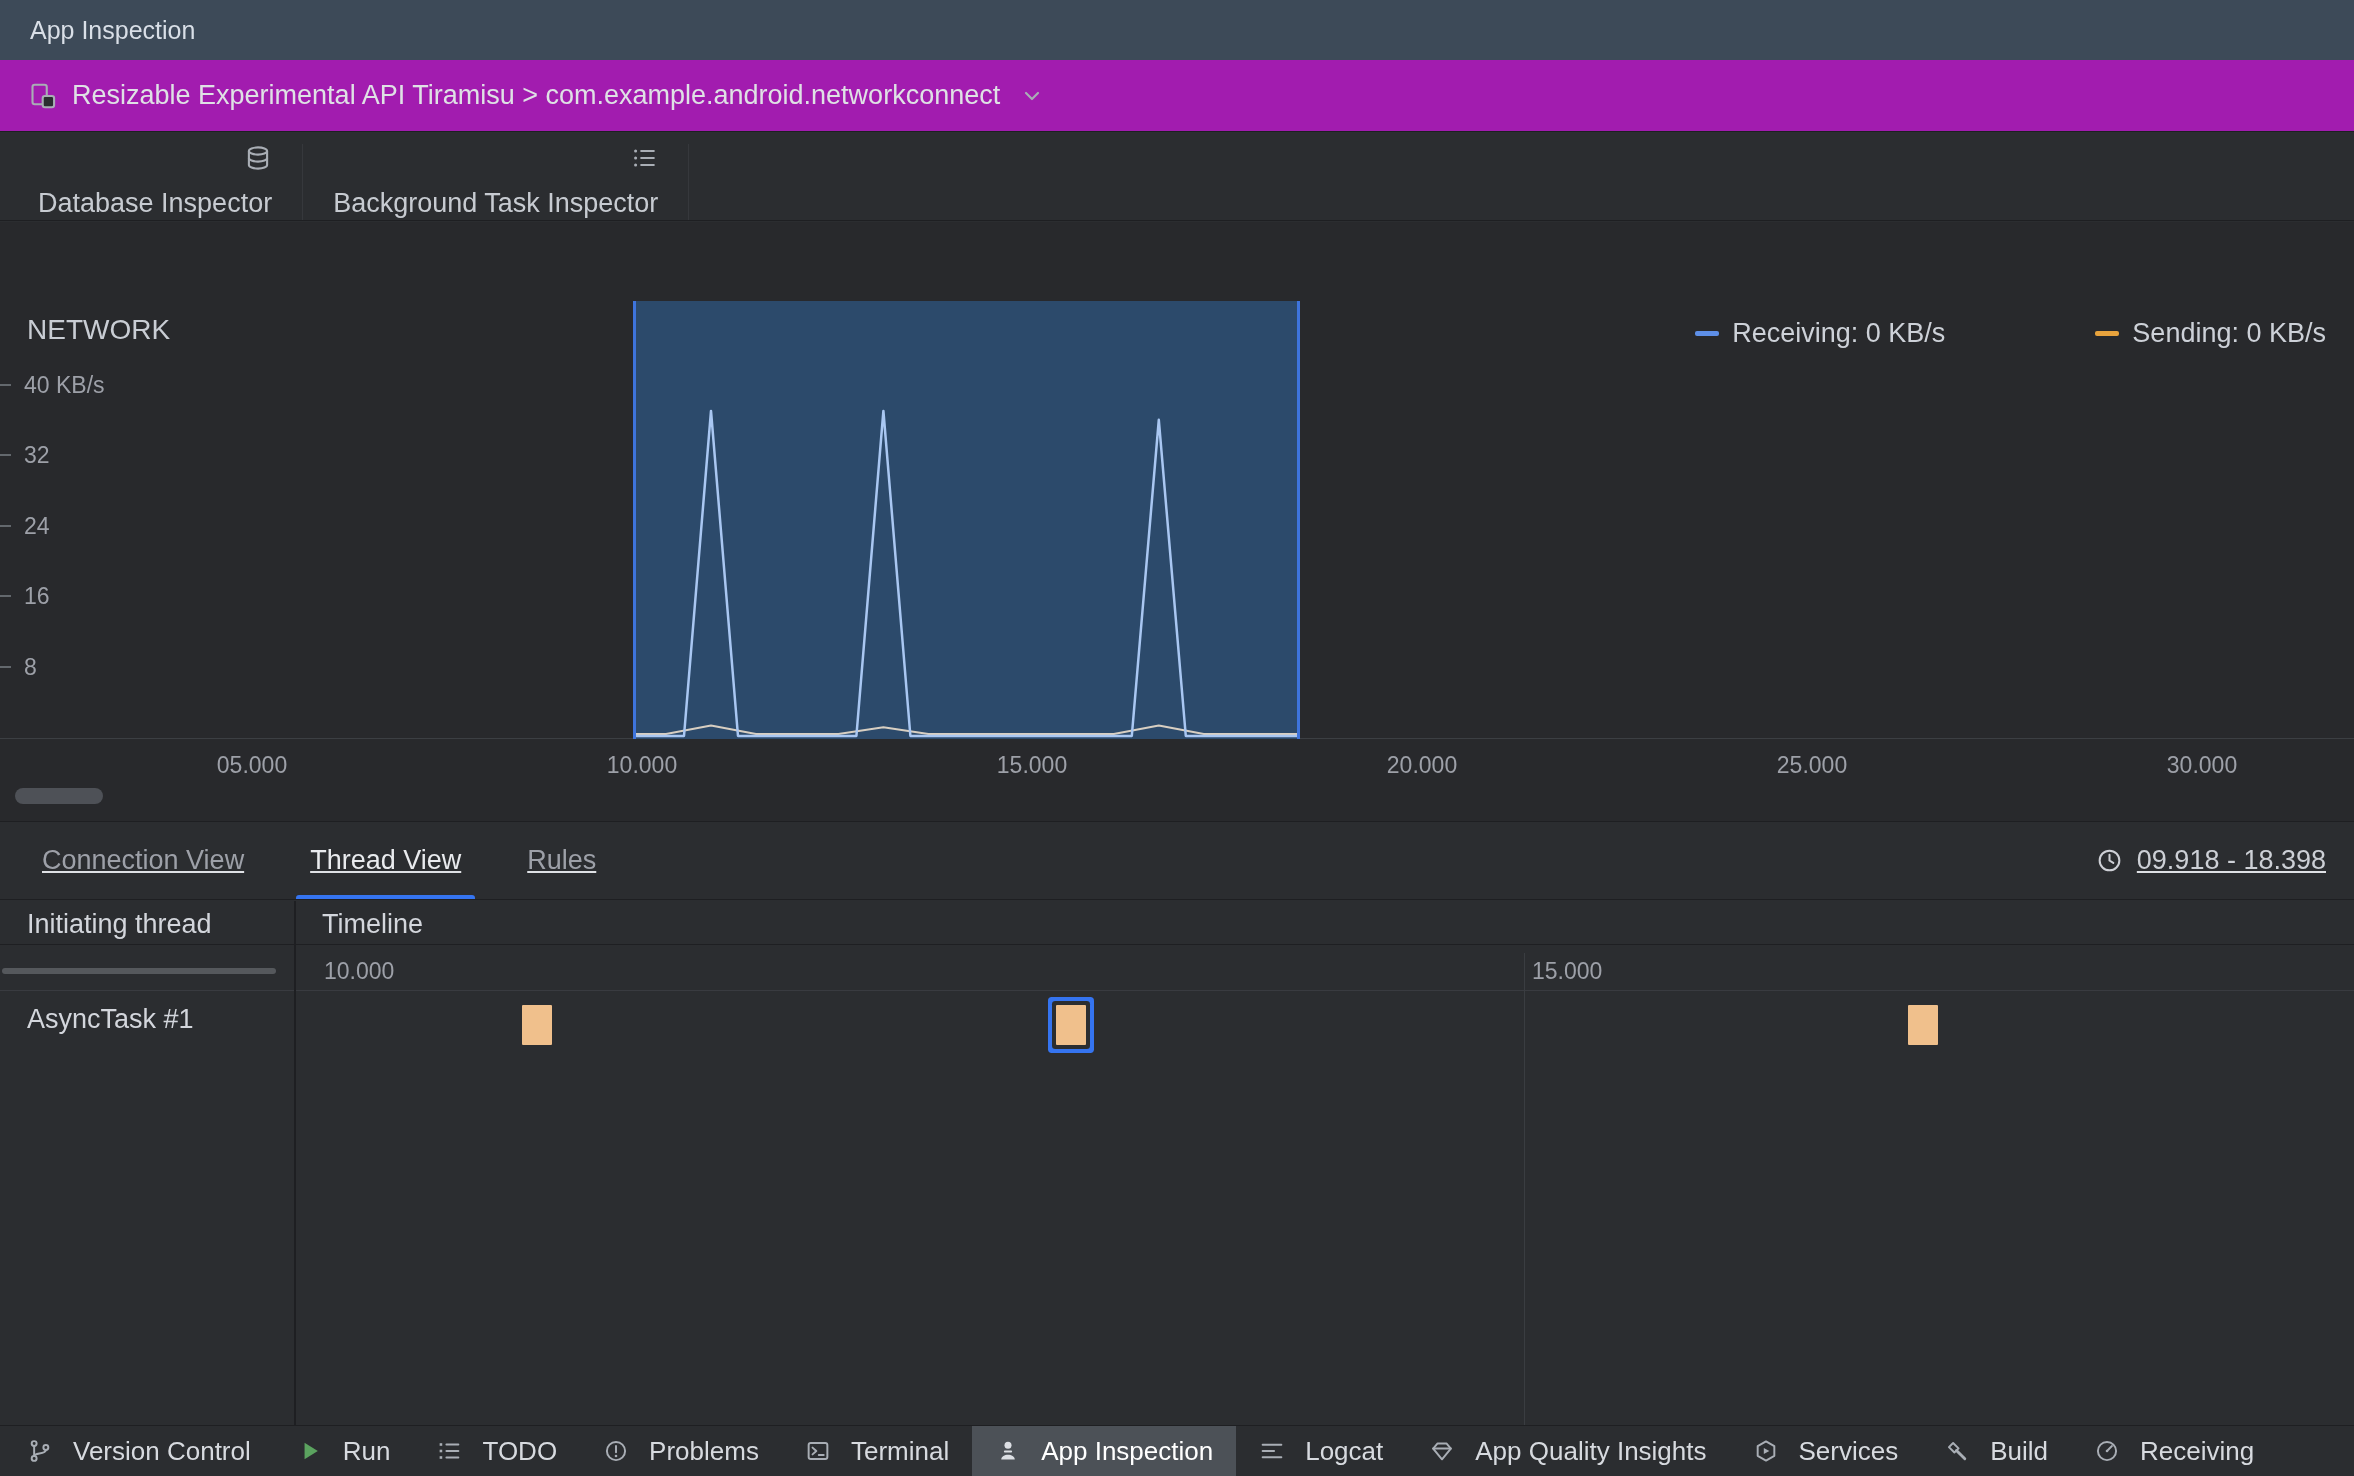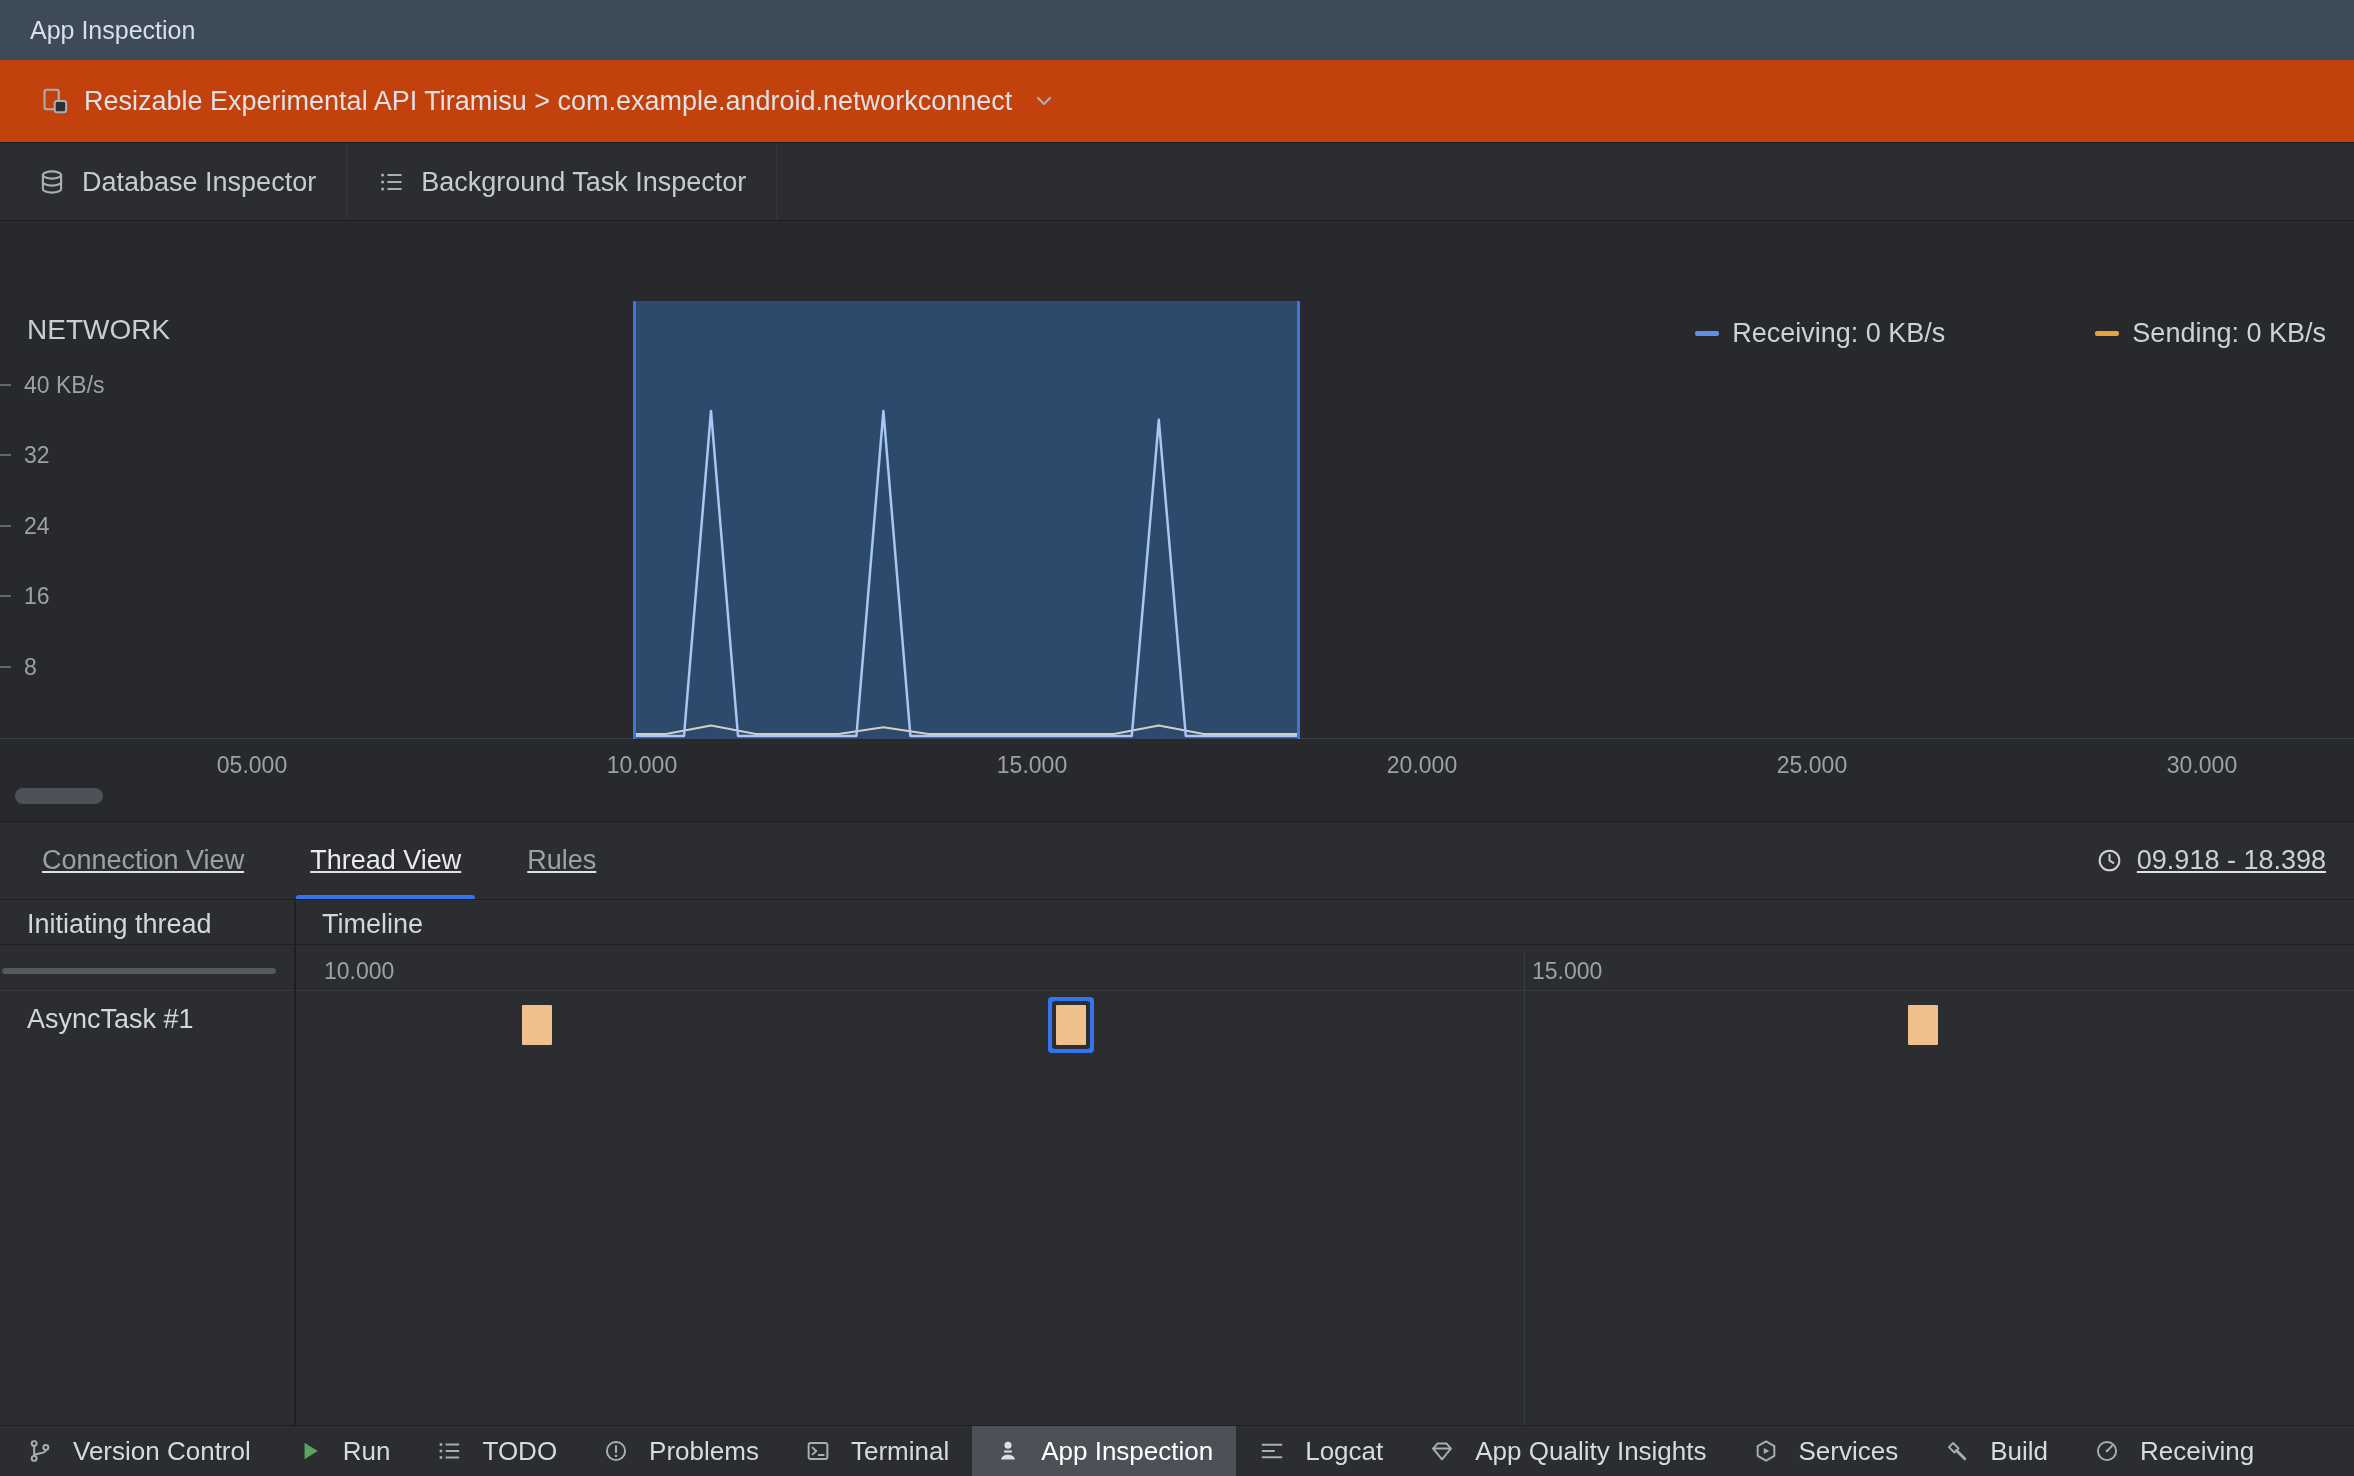--- a/index.html
+++ b/index.html
@@ -6,29 +6,29 @@
   html,body { width:2354px; height:1476px; }
   body {
     position:relative; overflow:hidden;
     background:#2B2D30; color:#DFE1E5;
     font-family:"Liberation Sans", sans-serif;
   }
 
   
   .titlebar{position:absolute;top:0;left:0;right:0;height:60px;background:#3D4A58;
     display:flex;align-items:center;padding-left:30px;font-size:25px;color:#D9DFE7;}
-  .device-row{position:absolute;top:60px;left:0;right:0;height:83px;background:#c2410c;
+  .device-row{position:absolute;top:60px;left:0;right:0;height:72px;background:#a21caf;
     border-bottom:1px solid #1E1F22;display:flex;align-items:center;gap:14px;
-    padding-left:40px;font-size:27px;color:#DFE1E5;}
+    padding-left:28px;font-size:27px;color:#DFE1E5;}
   .device-row .chev{margin-left:6px;display:flex;align-items:center;}
 
   .inspector-tabs{position:absolute;top:144px;left:0;right:0;height:77px;background:#2B2D30;
     border-bottom:1px solid #1E1F22;display:flex;align-items:stretch;padding-left:8px;}
-  .itab{display:flex;align-items:center;gap:16px;padding:0 30px;font-size:27px;color:#C7CBD1;
-    position:relative;border-right:1px solid #36383C;cursor:default;}
+  .itab{display:flex;align-items:flex-end;gap:16px;padding:0 30px;font-size:27px;color:#C7CBD1;
+    position:relative;border-right:1px solid #36383C;cursor:default;flex-direction:column;}
   .itab.selected{color:#ECEEF1;}
   .itab.selected::after{content:"";position:absolute;left:0;right:0;bottom:0;height:4px;
     background:#3574F0;border-radius:3px 3px 0 0;}
 
   
   .chart-panel{position:absolute;top:222px;left:0;right:0;height:600px;background:#28292C;
     border-bottom:1px solid #1E1F22;}
   .network-title{position:absolute;left:27px;top:92px;font-size:28px;color:#C9CDD4;}
   .legend{position:absolute;top:96px;right:28px;display:flex;gap:150px;align-items:center;}
   .legend-item{display:flex;align-items:center;gap:13px;font-size:27px;color:#CDD1D8;}

